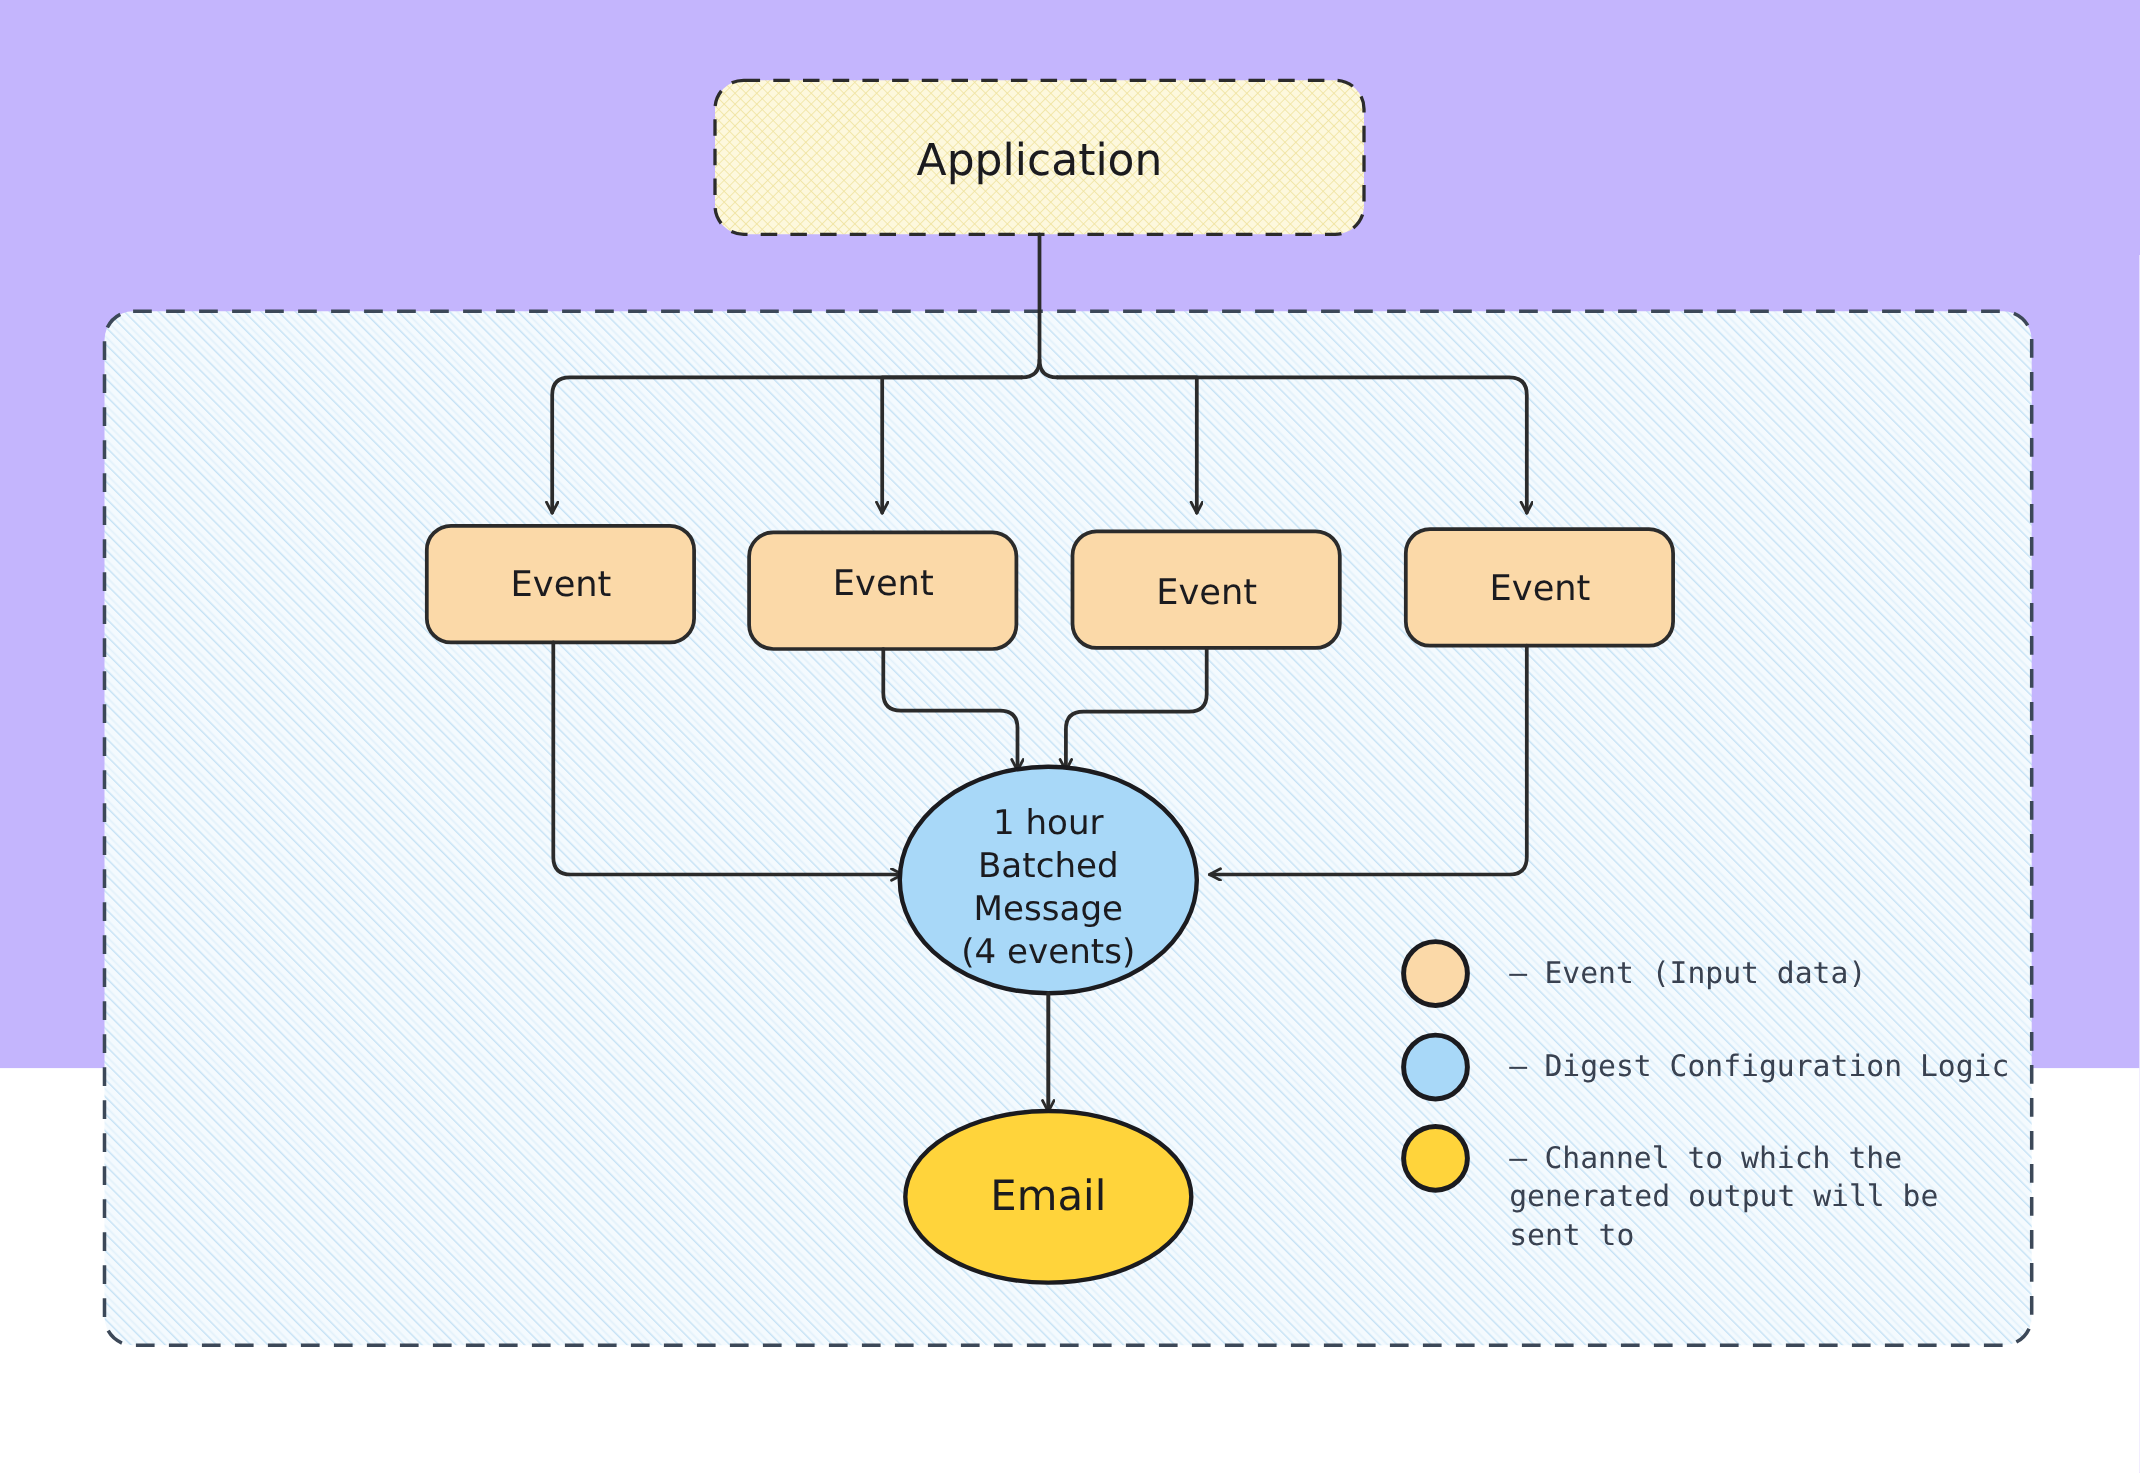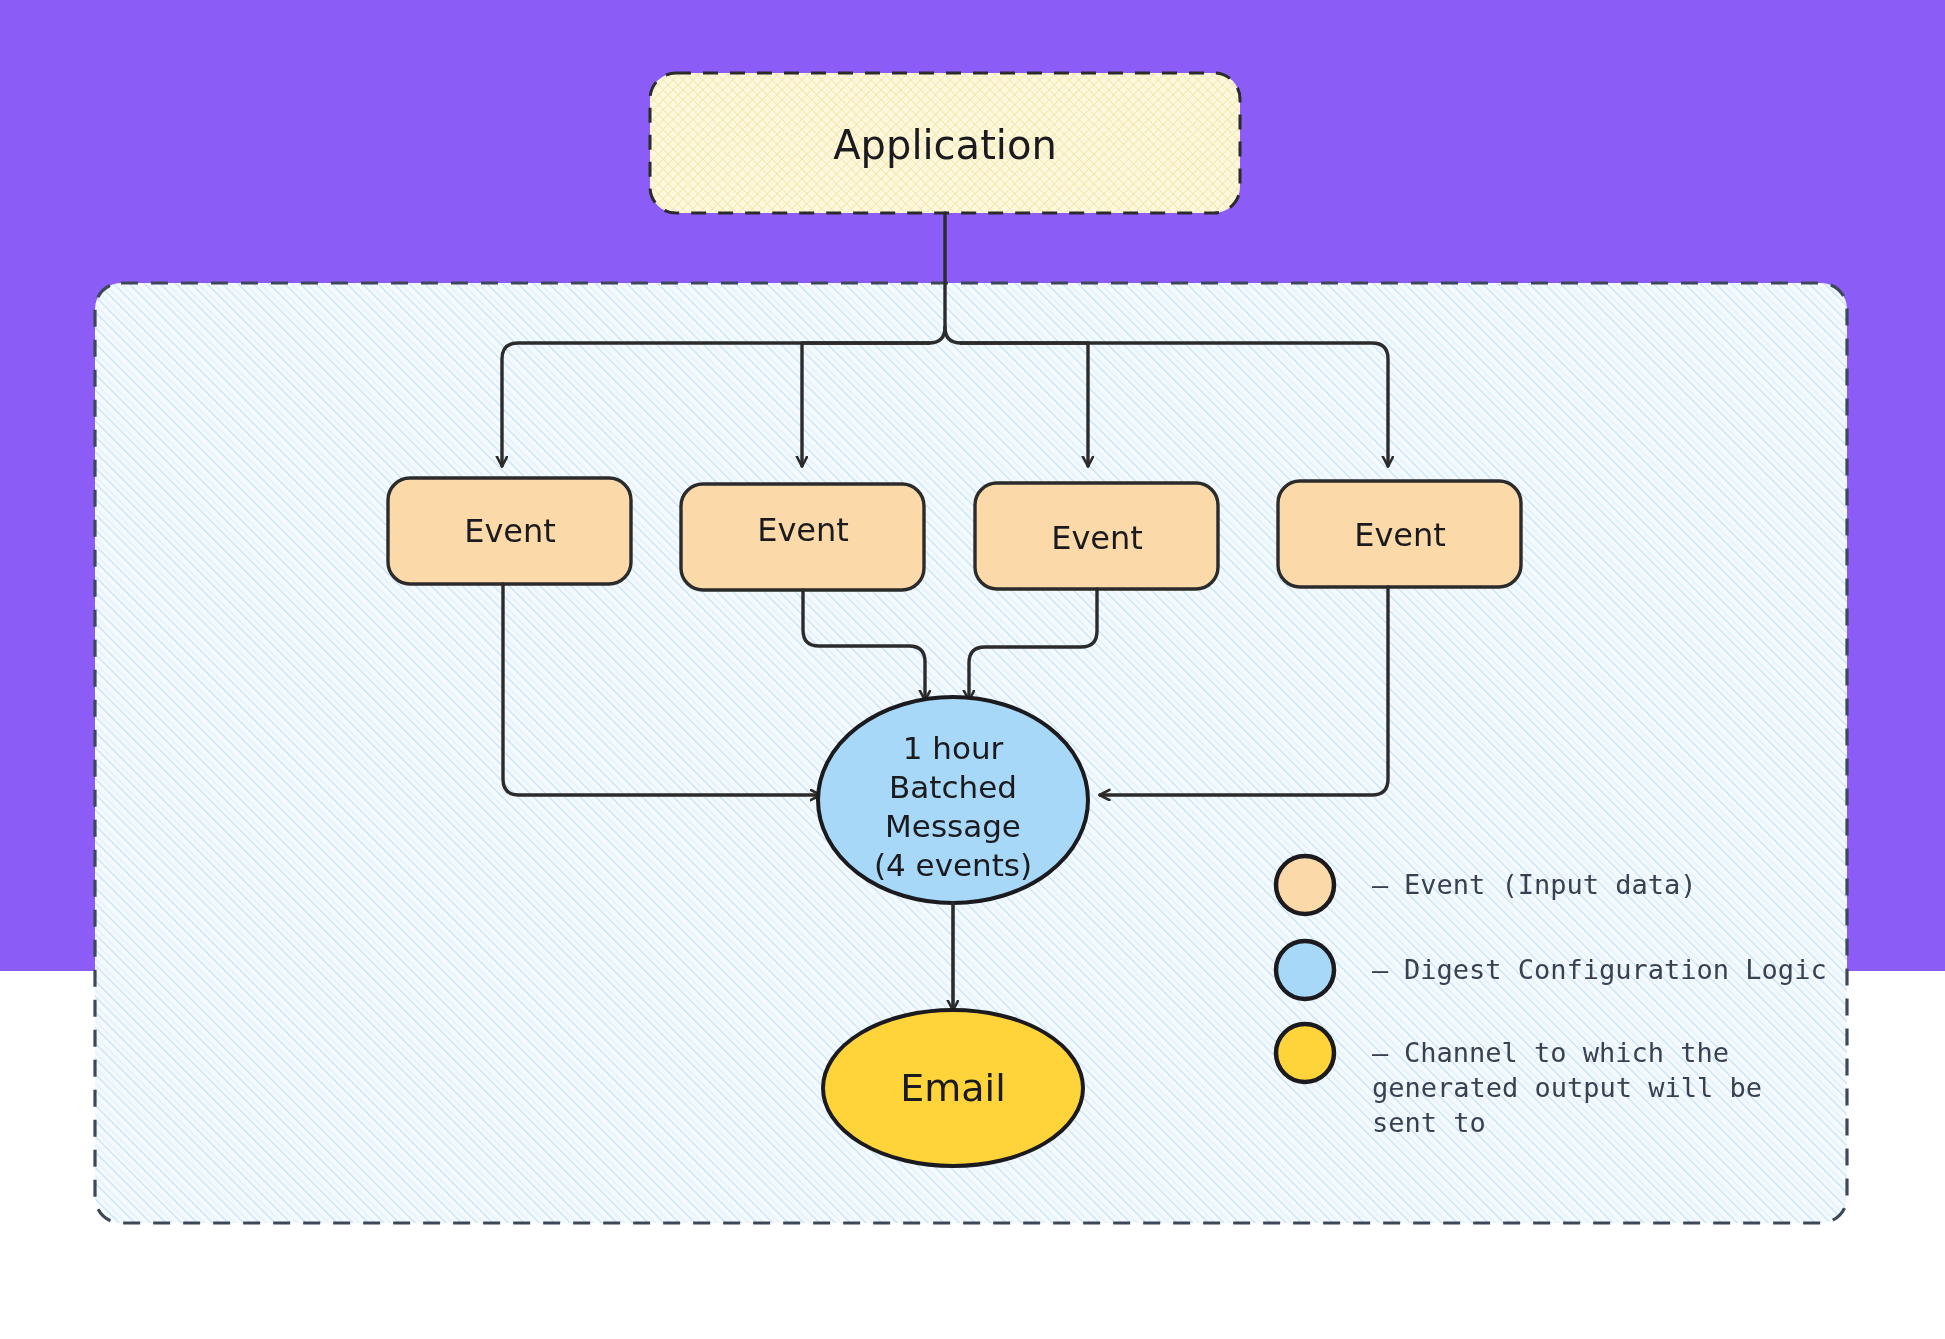--- a/index.html
+++ b/index.html
@@ -11,21 +11,21 @@
   body {
     width: 1945px;
     height: 1339px;
     font-family: "DejaVu Sans", sans-serif;
     overflow: hidden;
   }
   #canvas {
     position: relative;
     width: 1945px;
     height: 971px;
-    background: #8b5cf6;
+    background: #c4b5fd;
   }
   #diagram-svg {
     position: absolute;
     top: 0;
     left: 0;
     width: 1945px;
     height: 1339px;
   }
   .node-label {
     font-family: "DejaVu Sans", sans-serif;

